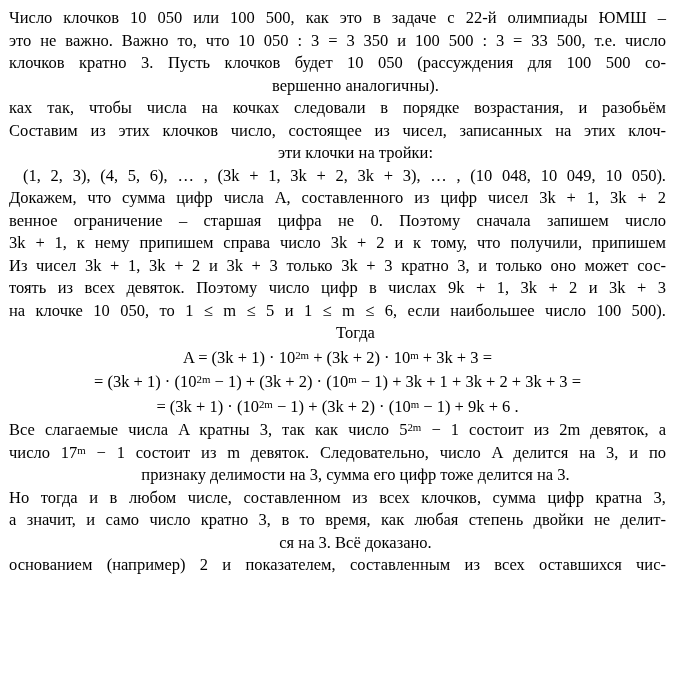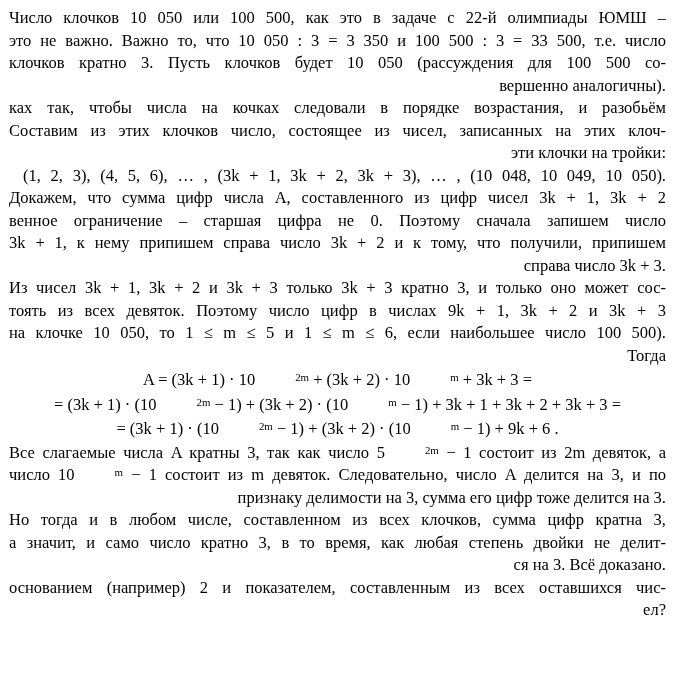--- a/index.html
+++ b/index.html
@@ -20,68 +20,65 @@
     font-family: "Liberation Serif", "DejaVu Serif", serif;
     font-size: 16.5px;
     line-height: 22.5px;
     color: #000000;
   }
   .line {
     text-align: justify;
     text-align-last: justify;
   }
   .line.left {
-    text-align: right;
+    text-align: center;
     text-align-last: auto;
     margin-left: 36px;
   }
   .line.center {
     text-align: center;
     text-align-last: center;
   }
   .line.indent {
     padding-left: 14px;
   }
   .line.eq {
     line-height: 23.5px;
     margin: 1px 0;
   }
   sup.m {
     font-size: 66%;
     line-height: 0;
     position: relative;
     top: -0.35em;
     vertical-align: baseline;
-    padding-left: 40px;
   }
 </style>
 </head>
 <body>
 
 <div class="doc">
     <div class="line justify"><span>Число клочков 10&nbsp;050 или 100&nbsp;500, как это в задаче с 22-й олимпиады ЮМШ –</span></div>
     <div class="line justify"><span>это не важно. Важно то, что 10&nbsp;050 : 3 = 3&nbsp;350 и 100&nbsp;500 : 3 = 33&nbsp;500, т.е. число</span></div>
     <div class="line justify"><span>клочков кратно 3. Пусть клочков будет 10&nbsp;050 (рассуждения для 100&nbsp;500 со-</span></div>
     <div class="line left"><span>вершенно аналогичны).</span></div>
     <div class="line justify"><span>ках так, чтобы числа на кочках следовали в порядке возрастания, и разобьём</span></div>
     <div class="line justify"><span>Составим из этих клочков число, состоящее из чисел, записанных на этих клоч-</span></div>
     <div class="line left"><span>эти клочки на тройки:</span></div>
     <div class="line justify indent"><span>(1, 2, 3), (4, 5, 6), … , (3k + 1, 3k + 2, 3k + 3), … , (10&nbsp;048, 10&nbsp;049, 10&nbsp;050).</span></div>
     <div class="line justify"><span>Докажем, что сумма цифр числа A, составленного из цифр чисел 3k + 1, 3k + 2</span></div>
     <div class="line justify"><span>венное ограничение – старшая цифра не 0. Поэтому сначала запишем число</span></div>
     <div class="line justify"><span>3k + 1, к нему припишем справа число 3k + 2 и к тому, что получили, припишем</span></div>
-    <div class="line left"><span>справа число 3k + 3.</span></div>
     <div class="line justify"><span>Из чисел 3k + 1, 3k + 2 и 3k + 3 только 3k + 3 кратно 3, и только оно может сос-</span></div>
     <div class="line justify"><span>тоять из всех девяток. Поэтому число цифр в числах 9k + 1, 3k + 2 и 3k + 3</span></div>
     <div class="line justify"><span>на клочке 10&nbsp;050, то 1 ≤ m ≤ 5 и 1 ≤ m ≤ 6, если наибольшее число 100&nbsp;500).</span></div>
     <div class="line left"><span>Тогда</span></div>
     <div class="line center eq"><span>A = (3k + 1) · 10</span><sup class="m">2m</sup><span> + (3k + 2) · 10</span><sup class="m">m</sup><span> + 3k + 3 =</span></div>
     <div class="line center eq"><span>= (3k + 1) · (10</span><sup class="m">2m</sup><span> − 1) + (3k + 2) · (10</span><sup class="m">m</sup><span> − 1) + 3k + 1 + 3k + 2 + 3k + 3 =</span></div>
     <div class="line center eq"><span>= (3k + 1) · (10</span><sup class="m">2m</sup><span> − 1) + (3k + 2) · (10</span><sup class="m">m</sup><span> − 1) + 9k + 6 .</span></div>
     <div class="line justify"><span>Все слагаемые числа A кратны 3, так как число 5</span><sup class="m">2m</sup><span> − 1 состоит из 2m девяток, а</span></div>
-    <div class="line justify"><span>число 10</span><sup class="m">m</sup><span> − 1 состоит из m девяток. Следовательно, число A делится на 3, и по</span></div>
+    <div class="line justify"><span>число 17</span><sup class="m">m</sup><span> − 1 состоит из m девяток. Следовательно, число A делится на 3, и по</span></div>
     <div class="line left"><span>признаку делимости на 3, сумма его цифр тоже делится на 3.</span></div>
     <div class="line justify"><span>Но тогда и в любом числе, составленном из всех клочков, сумма цифр кратна 3,</span></div>
     <div class="line justify"><span>а значит, и само число кратно 3, в то время, как любая степень двойки не делит-</span></div>
     <div class="line left"><span>ся на 3. Всё доказано.</span></div>
     <div class="line justify"><span>основанием (например) 2 и показателем, составленным из всех оставшихся чис-</span></div>
-    <div class="line left"><span>ел?</span></div>
   </div>
 
 </body></html>

